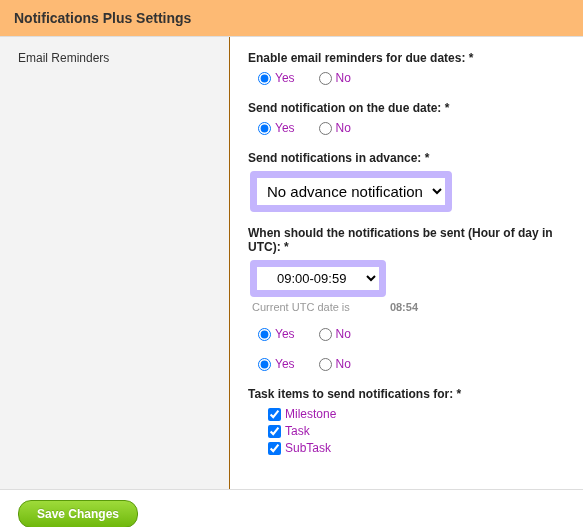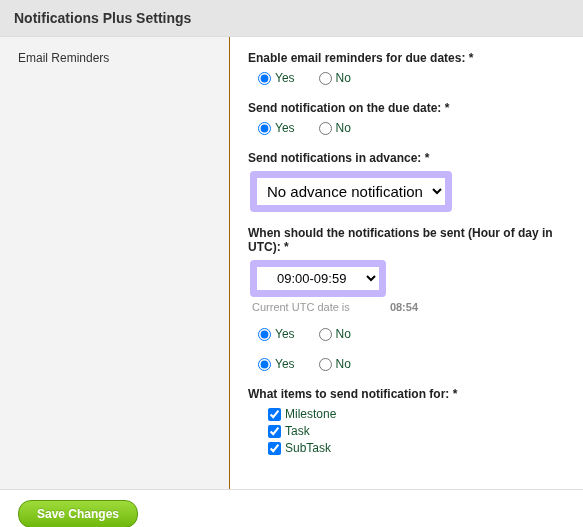--- a/index.html
+++ b/index.html
@@ -6,21 +6,21 @@
     body {
       font-family: Arial, Helvetica, sans-serif;
       font-size: 12px;
       color: #333;
       background: #fff;
       width: 583px;
     }
     .header {
       padding: 10px 14px;
       border-bottom: 1px solid #ddd;
-      background: #e5e5e5;
+      background: #fdba74;
     }
     .header h1 {
       font-size: 14px;
       font-weight: bold;
       color: #333;
     }
     .content-wrap {
       display: flex;
       border-bottom: 1px solid #ddd;
       background: #fff;
@@ -54,21 +54,21 @@
       display: flex;
       align-items: center;
       gap: 4px;
       margin-left: 10px;
       margin-bottom: 2px;
     }
     .radio-row + .radio-row { margin-top: 0; }
     .radiogroup { display: flex; gap: 14px; }
     .radio-row label, .check-row label {
       font-size: 12px;
-      color: #14532d;
+      color: #a21caf;
     }
     select {
       font-size: 15px;
       padding: 4px 6px;
       border: 7px solid #c4b5fd;
       border-radius: 4px;
       background: #fff;
       margin-left: 2px;
     }
     .select-small { font-size: 13px; padding: 3px 16px; }
@@ -182,21 +182,21 @@
           <label>Yes</label>
         </div>
         <div class="radio-row">
           <input type="radio" name="resp" style="">
           <label>No</label>
         </div>
       </div>
     </div>
 
     <div class="field">
-      <span class="field-label">What items to send notification for: *</span>
+      <span class="field-label">Task items to send notifications for: *</span>
       <div class="check-col">
         <div class="check-row">
           <input type="checkbox" checked="" style="">
           <label>Milestone</label>
         </div>
         <div class="check-row">
           <input type="checkbox" checked="" style="">
           <label>Task</label>
         </div>
         <div class="check-row">

